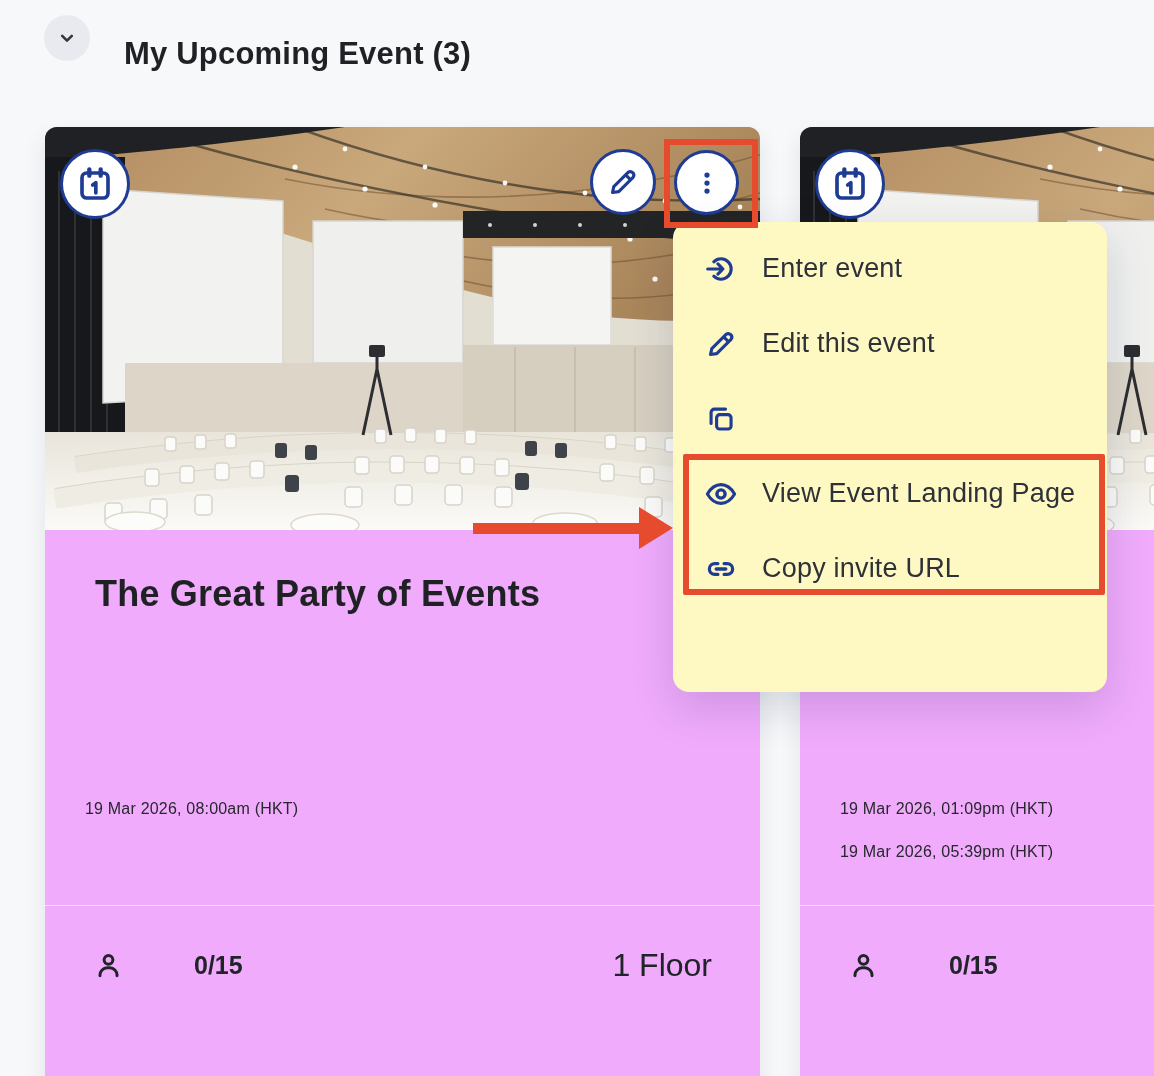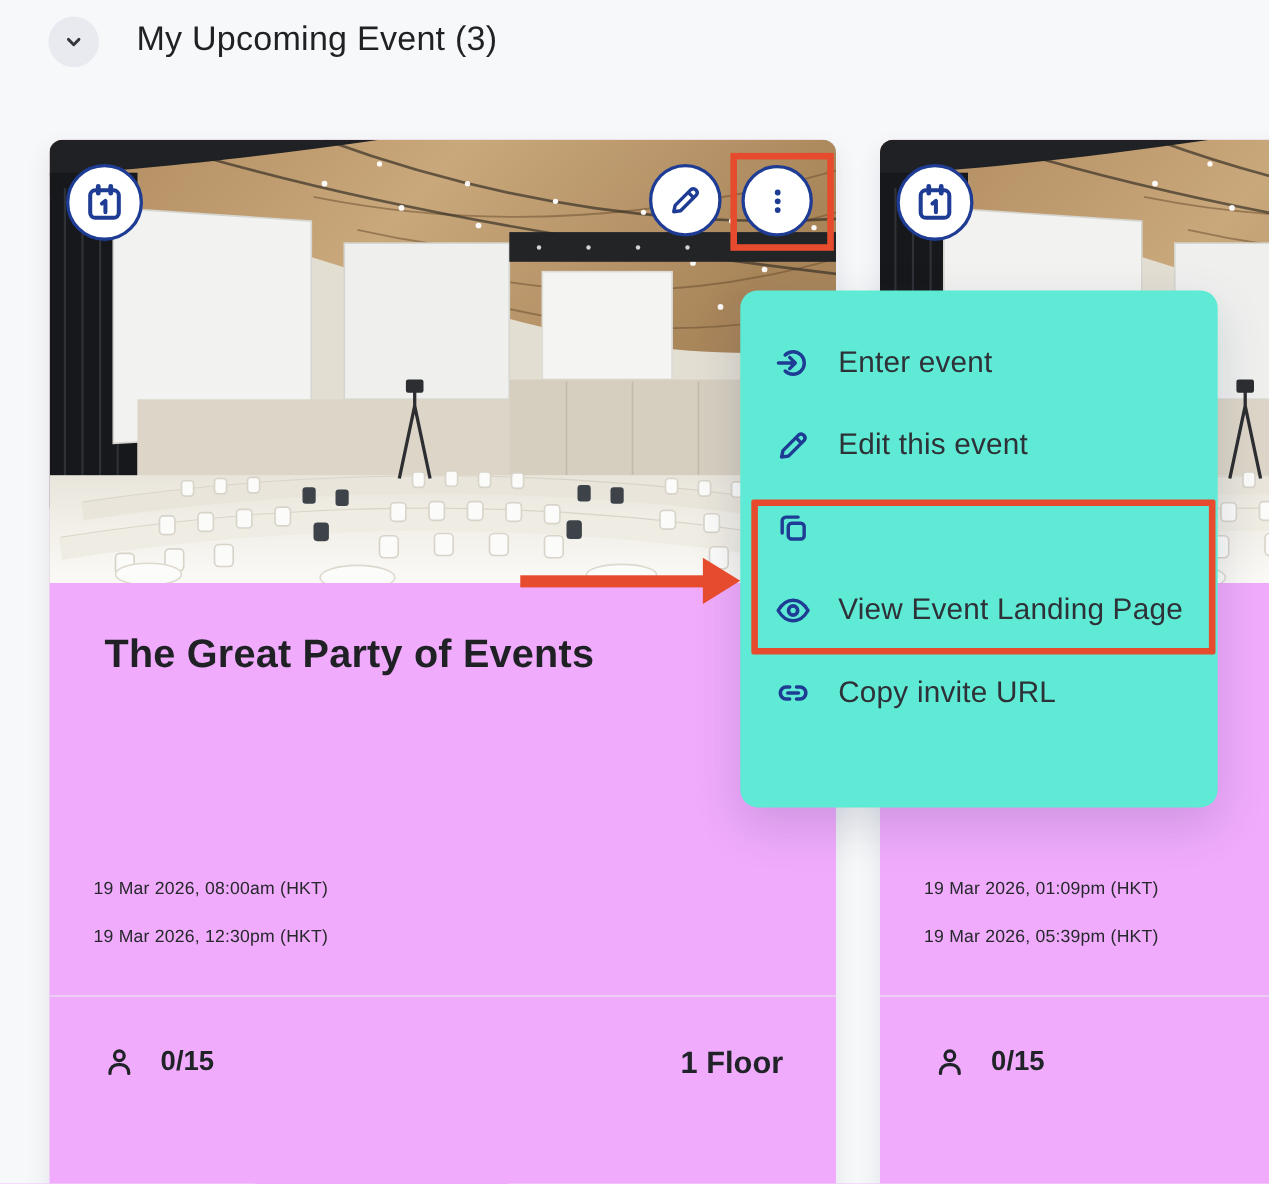--- a/index.html
+++ b/index.html
@@ -17,21 +17,21 @@
   }
   svg{display:block}
   .abs{position:absolute}
 
   
   .collapse-btn{
     left:44px;top:15px;width:46px;height:46px;border-radius:50%;
     background:#e8eaef;display:flex;align-items:center;justify-content:center;cursor:pointer;
   }
   .collapse-btn svg{width:24px;height:24px;color:#33363b}
-  .section-title{left:124px;top:17px;font-size:31px;font-weight:400;letter-spacing:.2px;color:var(--text-dark)}
+  .section-title{left:124px;top:36px;font-size:31px;font-weight:700;letter-spacing:.2px;color:var(--text-dark)}
 
   
   .card{
     top:127px;width:715px;height:1048px;background:#f0abfc;border-radius:12px;
     box-shadow:0 10px 22px rgba(35,45,95,.10);z-index:1;
   }
   .card-1{left:45px}
   .card-2{left:800px}
   .card-image{
     position:absolute;left:0;top:0;width:715px;height:403px;
@@ -47,30 +47,30 @@
   .btn-pencil{left:545px;top:22px;width:66px;height:66px;cursor:pointer}
   .btn-pencil svg{width:34px;height:34px}
   .btn-kebab{left:629px;top:23px;width:65px;height:65px;cursor:pointer}
   .btn-kebab svg{width:30px;height:30px}
 
   .card-title{left:50px;top:446px;font-size:36px;font-weight:600;letter-spacing:.2px;color:var(--text-dark)}
   .card-dates{left:40px;top:660px;font-size:16px;line-height:43px;color:var(--text-body);letter-spacing:.2px}
   .card-divider{left:0;top:778px;width:715px;height:1px;background:#e9e9ed}
   .card-footer{
     left:0;top:779px;width:715px;height:119px;display:flex;align-items:center;
-    padding:0 48px;font-size:25px;font-weight:600;color:#202327;
+    padding:0 48px;font-size:25px;font-weight:600;color:#202327;gap:48px;
   }
   .card-footer .person{width:31px;height:31px;color:#202327;margin-right:22px}
   .spacer{flex:1}
-  .floor-label{font-weight:700;font-size:28px}
+  .floor-label{font-weight:400;font-size:32px}
 
   
   .menu{
-    left:673px;top:222px;width:434px;height:470px;background:#5eead4;border-radius:16px;
-    box-shadow:0 16px 44px rgba(25,35,80,.16);z-index:20;padding:28px 0;margin-top:42px;
+    left:673px;top:222px;width:434px;height:470px;background:#fef9c3;border-radius:16px;
+    box-shadow:0 16px 44px rgba(25,35,80,.16);z-index:20;padding:9px 0;
   }
   .menu-item{
     height:75px;display:flex;align-items:center;padding-left:31px;cursor:pointer;
   }
   .menu-item svg{width:34px;height:34px;color:var(--accent-blue);flex:0 0 auto}
   .menu-item span{margin-left:24px;font-size:27px;color:#2e3137;letter-spacing:.2px}
 
   
   .hl-box{border:6px solid var(--annotation-red);z-index:30;pointer-events:none}
   .hl-kebab{left:664px;top:139px;width:94px;height:89px}
@@ -276,21 +276,20 @@
       </svg>
   </div>
   <div class="circle-btn btn-kebab">
     <svg>
         <use href="#i-kebab"></use>
       </svg>
   </div>
   <div class="abs card-title">The Great Party of Events</div>
   <div class="abs card-dates">
     <div>19 Mar 2026, 08:00am (HKT)</div>
-    <div>19 Mar 2026, 12:30pm (HKT)</div>
   </div>
   <div class="abs card-divider"></div>
   <div class="abs card-footer">
     <svg class="person">
         <use href="#i-person"></use>
       </svg>
     <span>0/15</span>
     <span class="spacer"></span>
     <span class="floor-label">1 Floor</span>
   </div>

